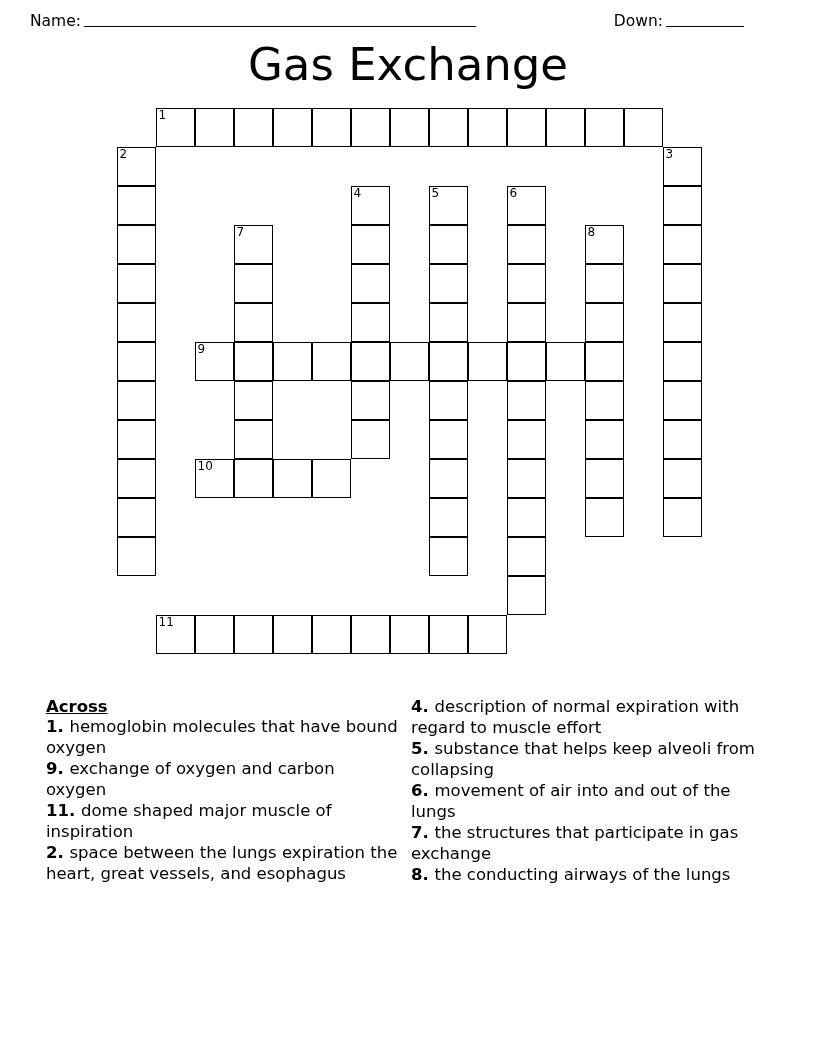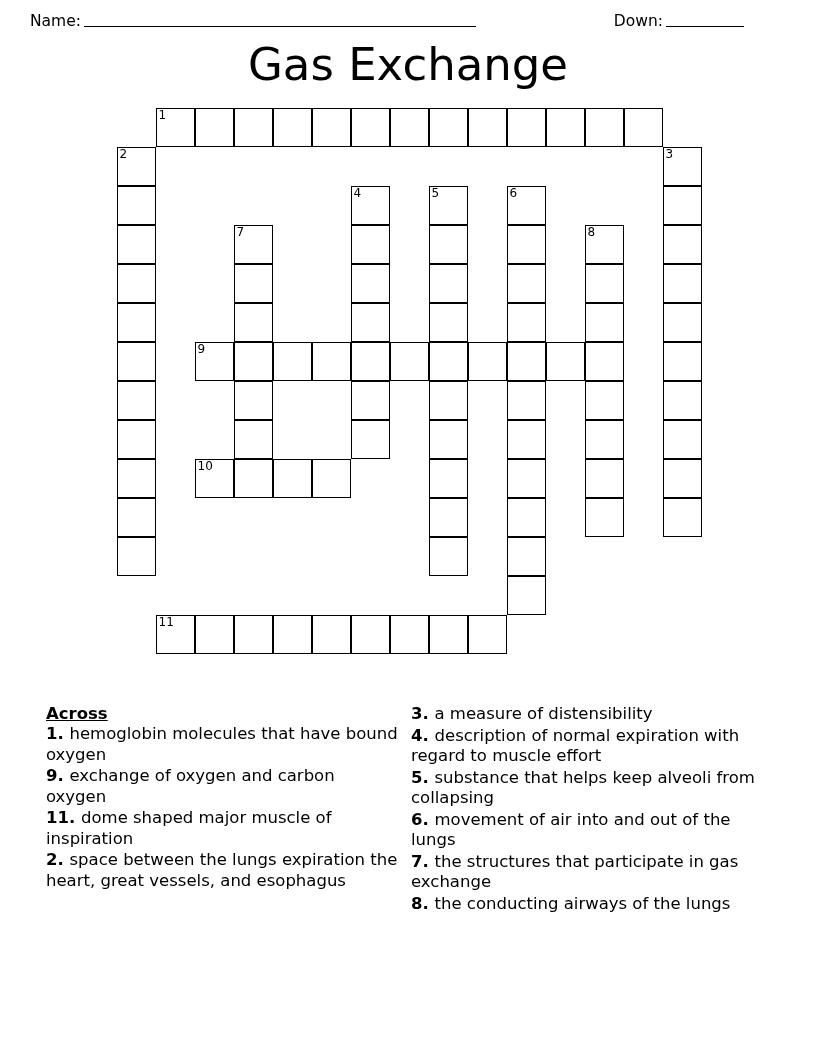--- a/index.html
+++ b/index.html
@@ -86,21 +86,21 @@
   
   .clues-area {
     position: absolute;
     top: 697px;
     left: 46px;
     width: 724px;
     height: 280px;
   }
   .clue-col {
     position: absolute;
-    top: 7px;
+    top: 0;
     width: 352px;
   }
   .clue-col.left  { left: 0px; }
   .clue-col.right { left: 365px; }
 
   .clue-heading {
     font-size: 16.5px;
     font-weight: bold;
     text-decoration: underline;
     margin: 0 0 1px 0;
@@ -255,21 +255,20 @@
         <div class="clue-item"><span class="clue-num">1. </span><span class="clue-text">hemoglobin molecules that have bound oxygen</span></div>
         <div class="clue-item"><span class="clue-num">9. </span><span class="clue-text">exchange of oxygen and carbon oxygen</span></div>
         <div class="clue-item"><span class="clue-num">11. </span><span class="clue-text">dome shaped major muscle of inspiration</span></div>
       </div>
     <div id="down-left-list">
         <div class="clue-item"><span class="clue-num">2. </span><span class="clue-text">space between the lungs expiration the heart, great vessels, and esophagus</span></div>
       </div>
   </div>
   <div class="clue-col right">
     <div id="down-right-list">
-        <div class="clue-item"><span class="clue-num">3. </span><span class="clue-text">a measure of distensibility</span></div>
         <div class="clue-item"><span class="clue-num">4. </span><span class="clue-text">description of normal expiration with regard to muscle effort</span></div>
         <div class="clue-item"><span class="clue-num">5. </span><span class="clue-text">substance that helps keep alveoli from collapsing</span></div>
         <div class="clue-item"><span class="clue-num">6. </span><span class="clue-text">movement of air into and out of the lungs</span></div>
         <div class="clue-item"><span class="clue-num">7. </span><span class="clue-text">the structures that participate in gas exchange</span></div>
         <div class="clue-item"><span class="clue-num">8. </span><span class="clue-text">the conducting airways of the lungs</span></div>
       </div>
   </div>
 </div>
 
 </body></html>

